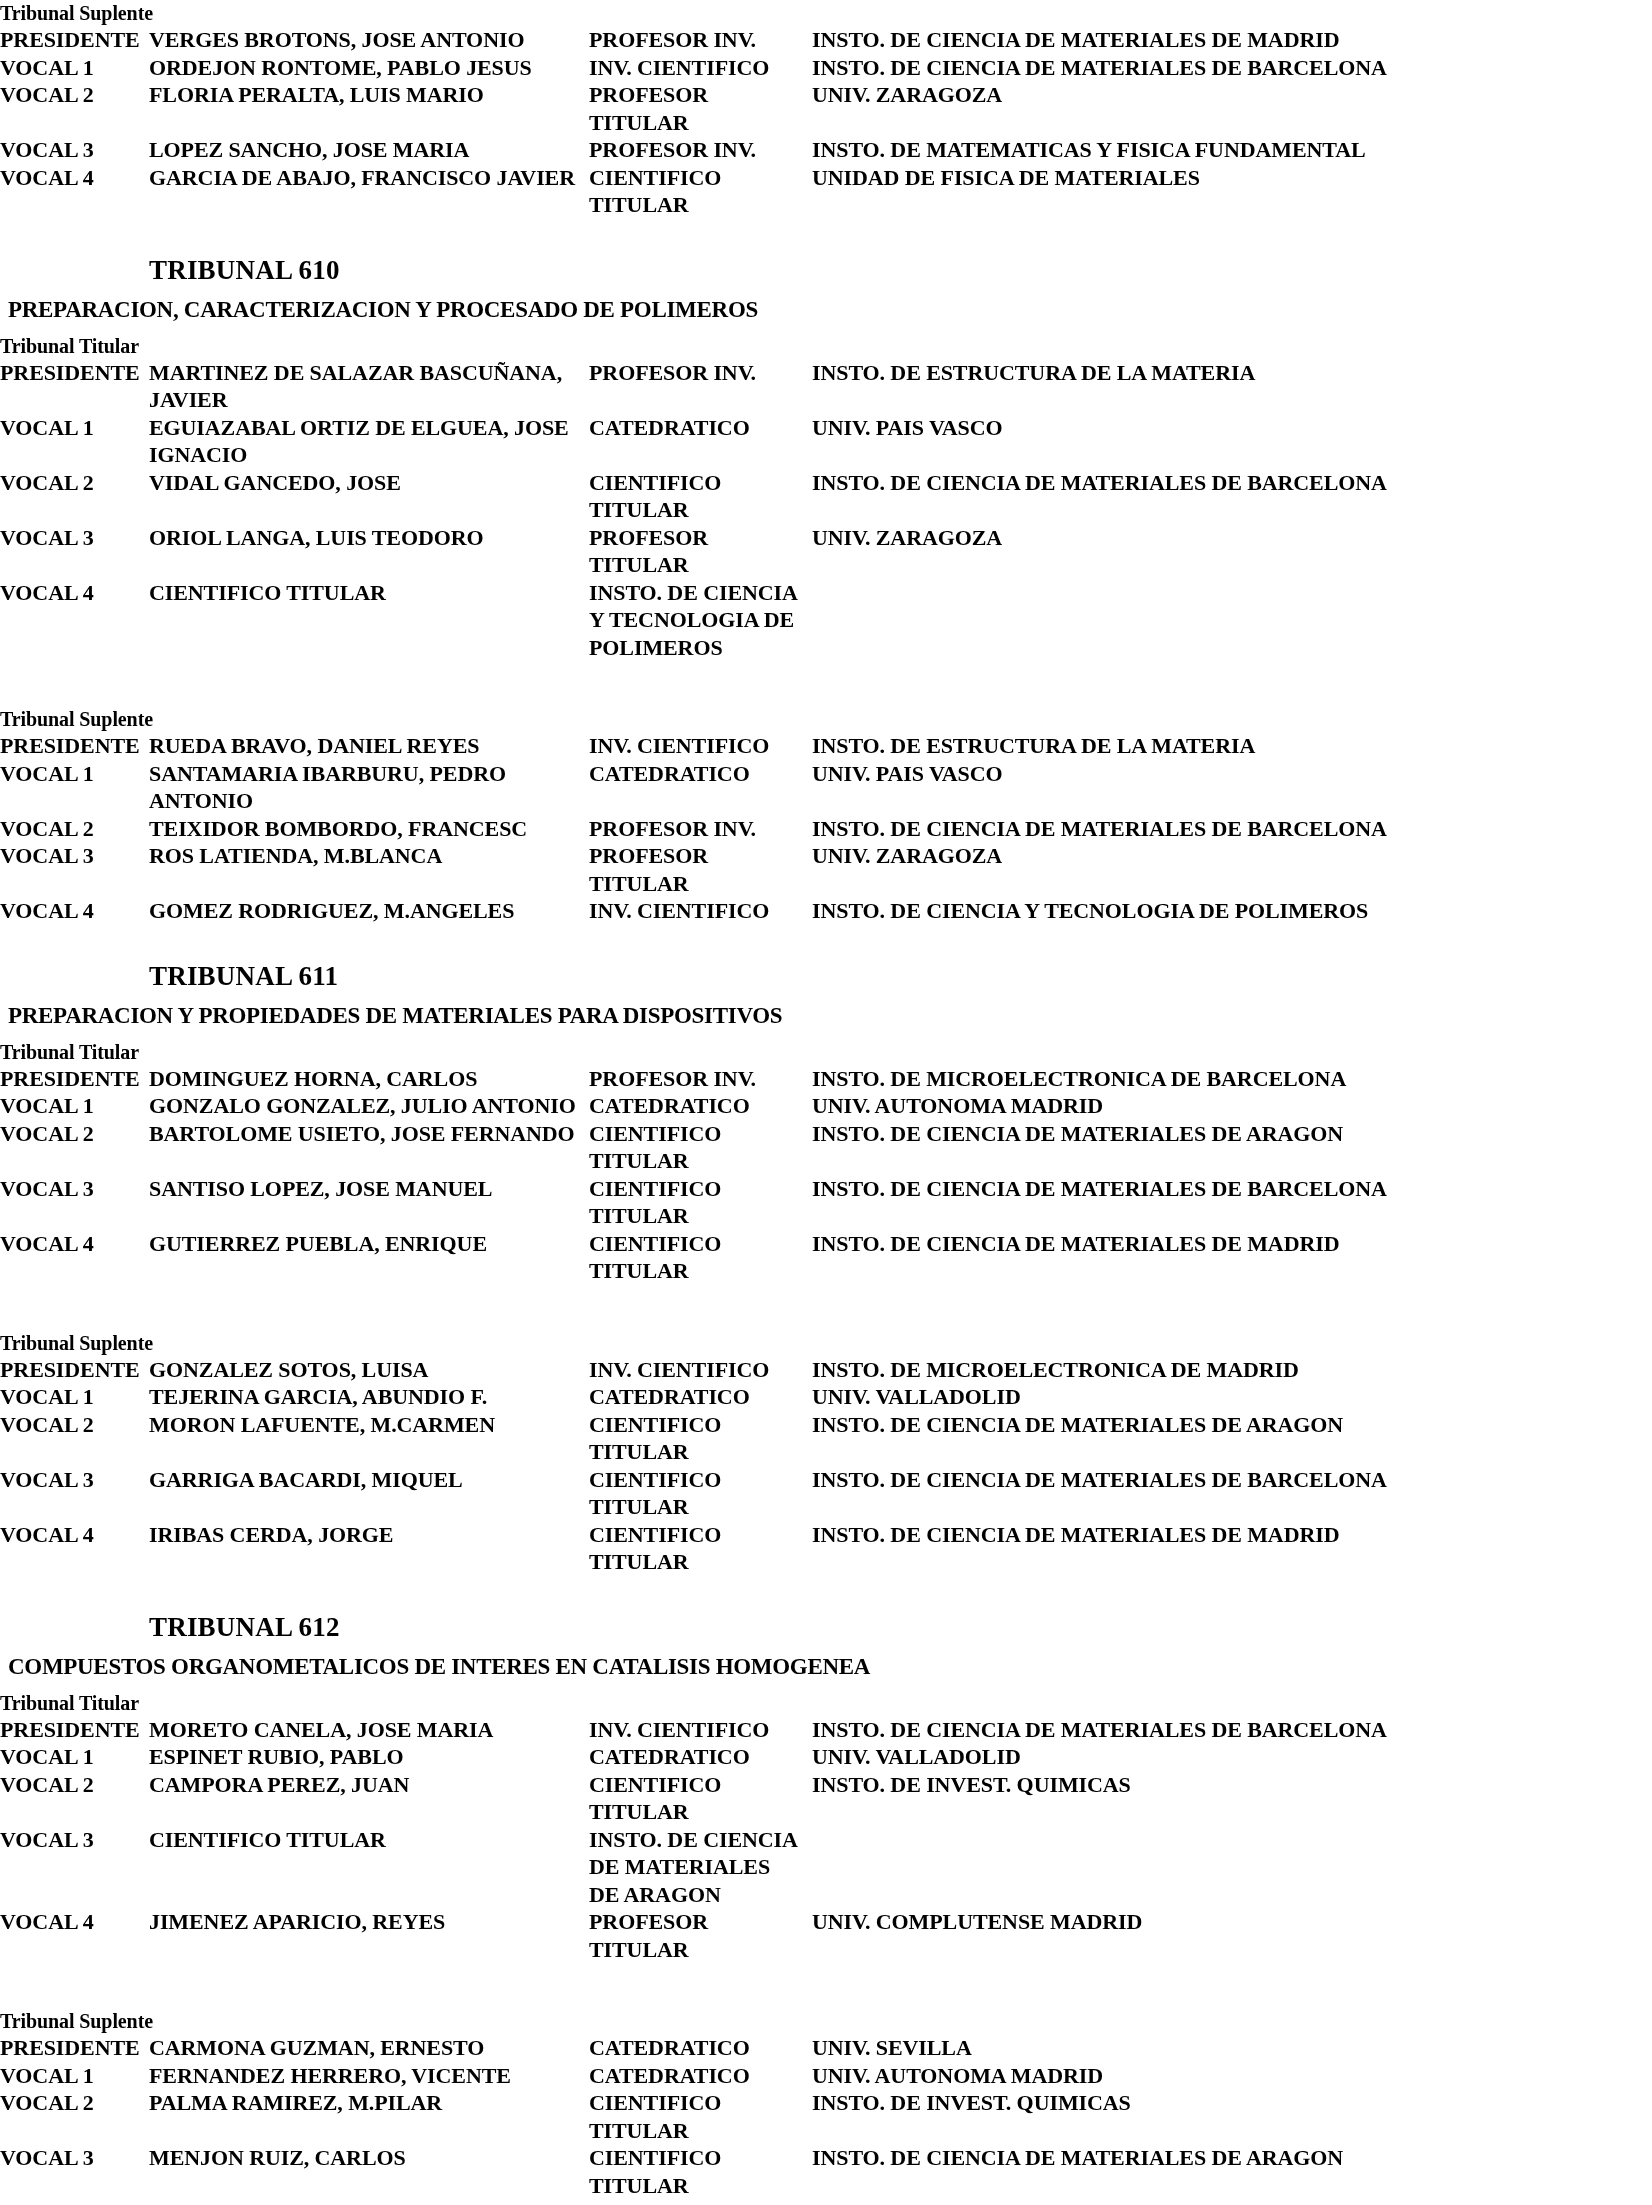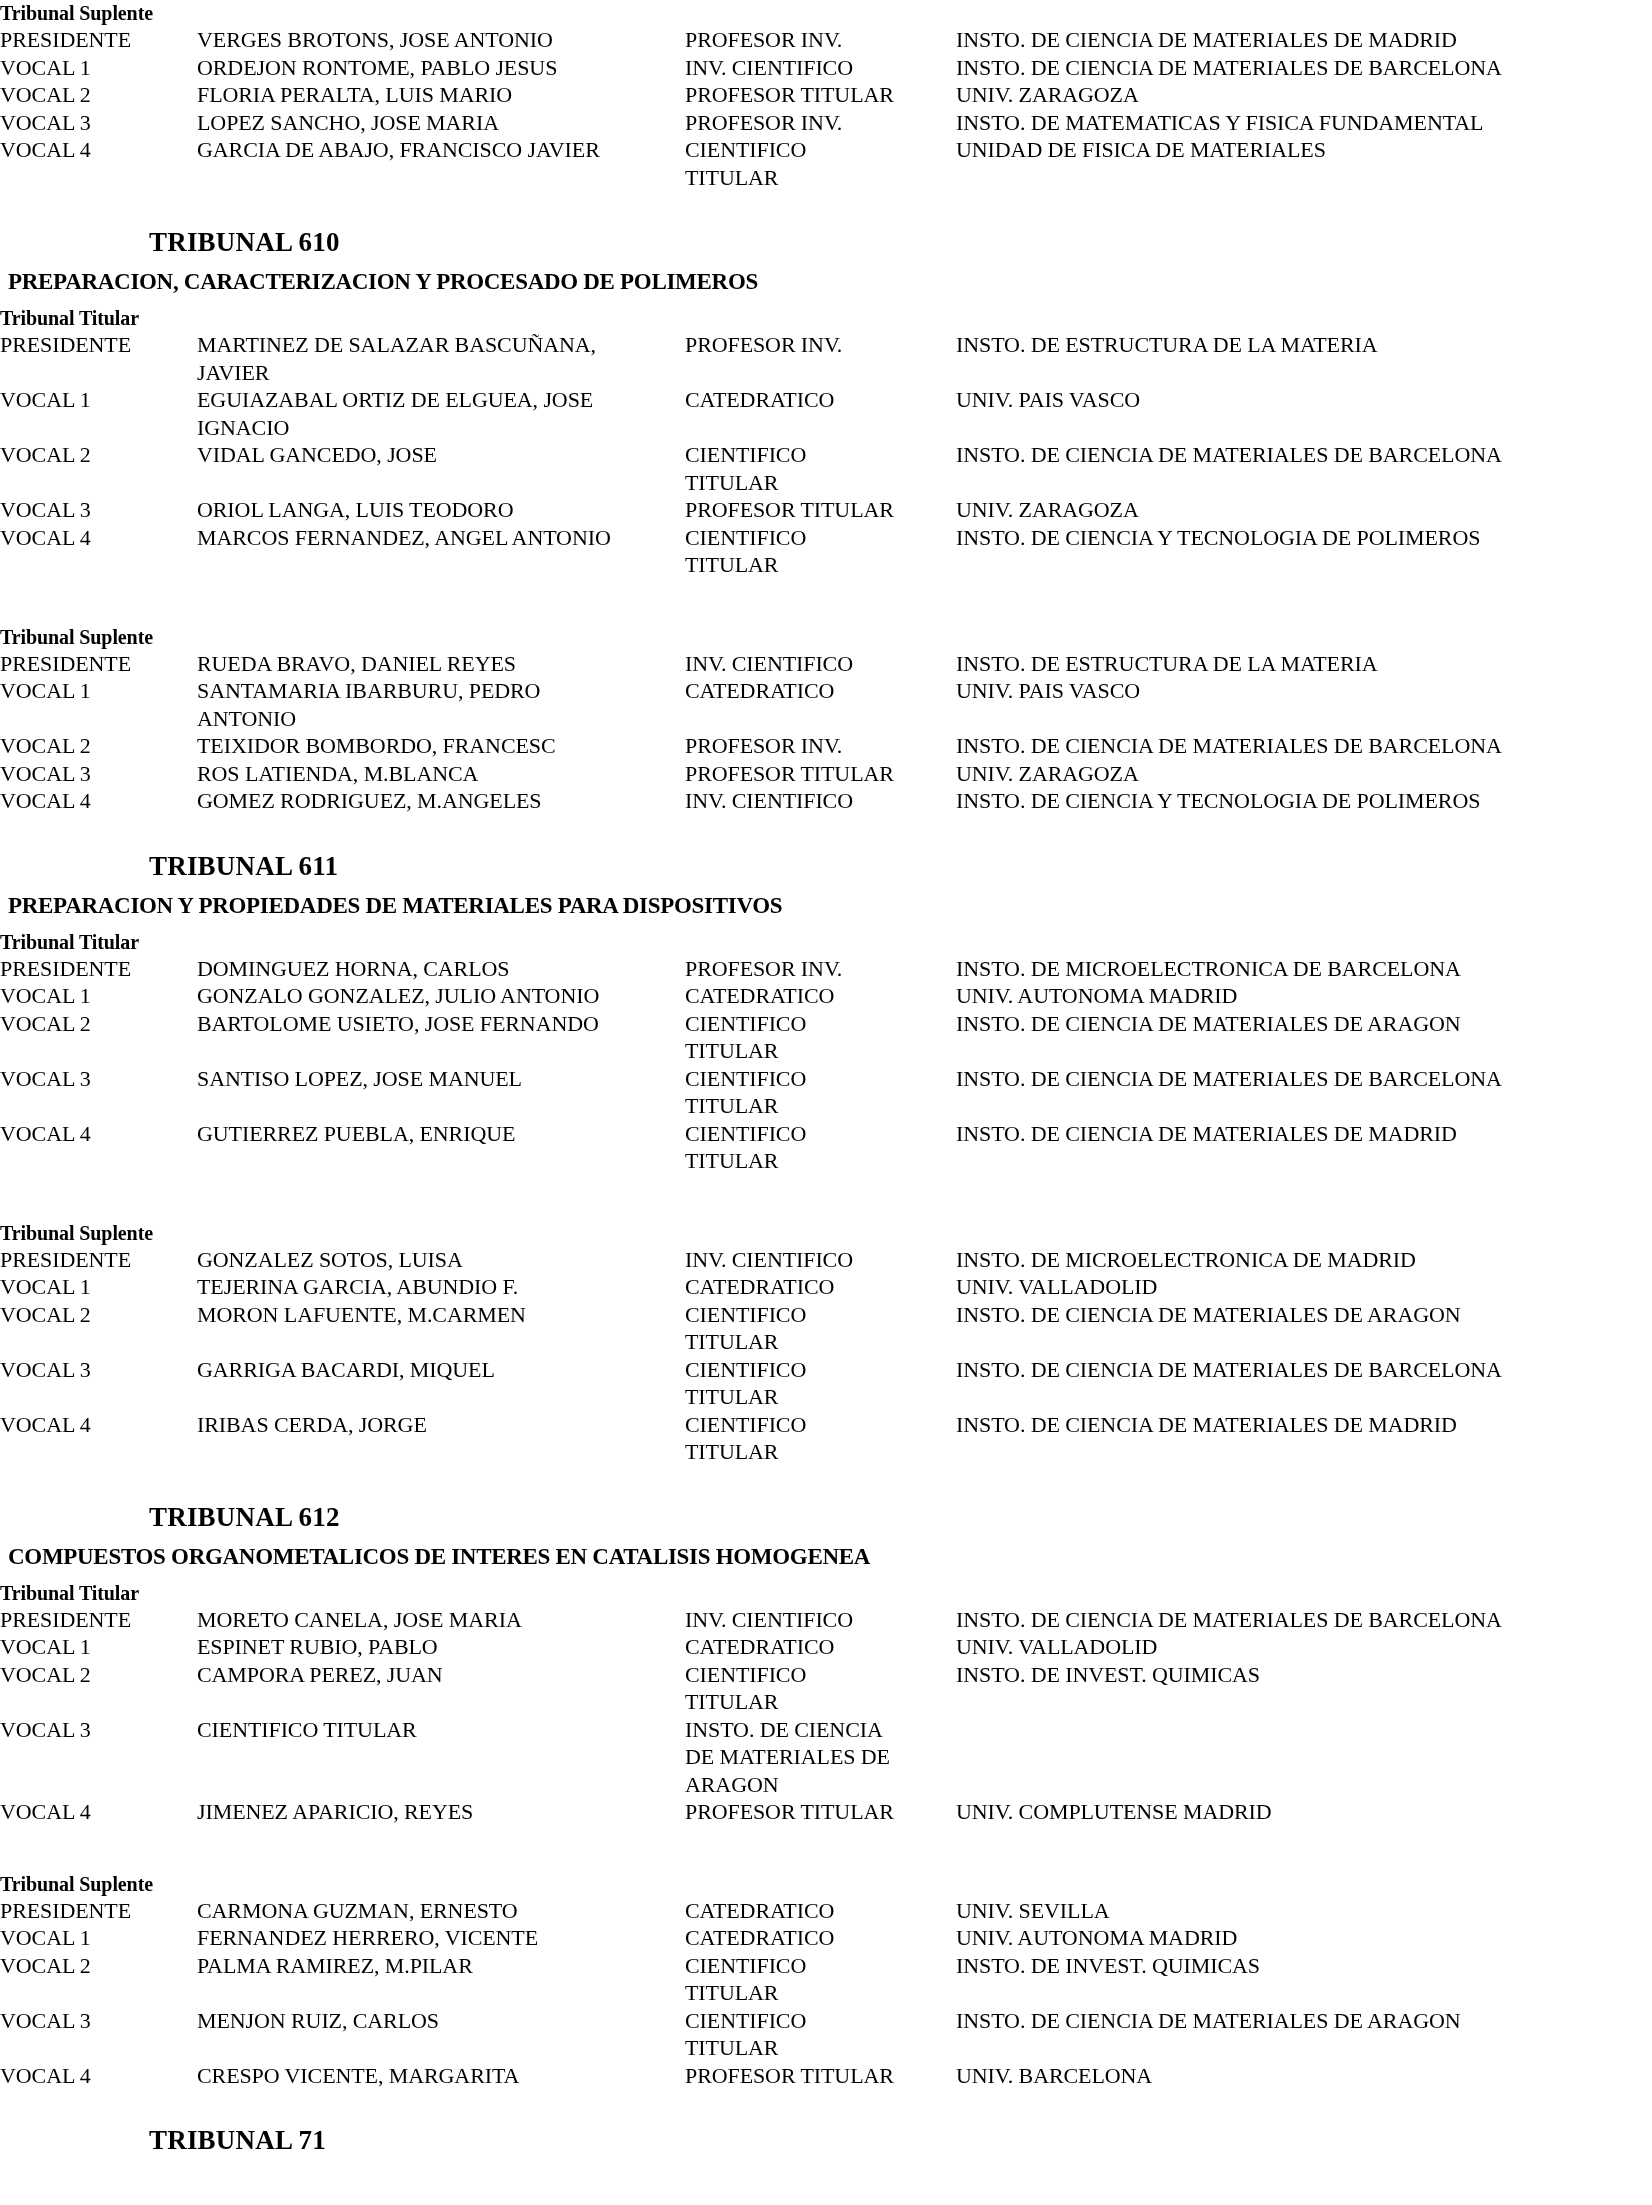--- a/index.html
+++ b/index.html
@@ -21,23 +21,22 @@
     box-sizing: border-box;
   }
   
   .row {
     display: grid;
     grid-template-columns: 149px 440px 223px 841px;
     column-gap: 0;
     align-items: start;
     font-size: 22px;
     line-height: 27.5px;
-    font-weight: 400;
+    font-weight: 700;
     letter-spacing: -0.1px;
-    gap: 48px;
   }
   .row > div {
     padding-right: 7.4px;
     box-sizing: border-box;
     overflow-wrap: break-word;
   }
   .cell-role   { padding-left: 0px; }
   .cell-name   { }
   .cell-cat    { }
   .cell-inst   { }
@@ -138,21 +137,20 @@
           <div class="cell-inst w2">INSTO. DE CIENCIA DE MATERIALES DE BARCELONA</div>
         </div>
         <div class="row">
           <div class="cell-role w2">VOCAL 3</div>
           <div class="cell-name w2">ORIOL LANGA, LUIS TEODORO</div>
           <div class="cell-cat w2">PROFESOR TITULAR</div>
           <div class="cell-inst w2">UNIV. ZARAGOZA</div>
         </div>
         <div class="row">
           <div class="cell-role w2">VOCAL 4</div>
-          <div class="cell-name w2">MARCOS FERNANDEZ, ANGEL ANTONIO</div>
           <div class="cell-cat w2">CIENTIFICO TITULAR</div>
           <div class="cell-inst w2">INSTO. DE CIENCIA Y TECNOLOGIA DE POLIMEROS</div>
         </div>
         <div class="gap-xl"></div>
         <div class="panel-label">Tribunal Suplente</div>
         <div class="row">
           <div class="cell-role w2">PRESIDENTE</div>
           <div class="cell-name w2">RUEDA BRAVO, DANIEL REYES</div>
           <div class="cell-cat w2">INV. CIENTIFICO</div>
           <div class="cell-inst w2">INSTO. DE ESTRUCTURA DE LA MATERIA</div>

